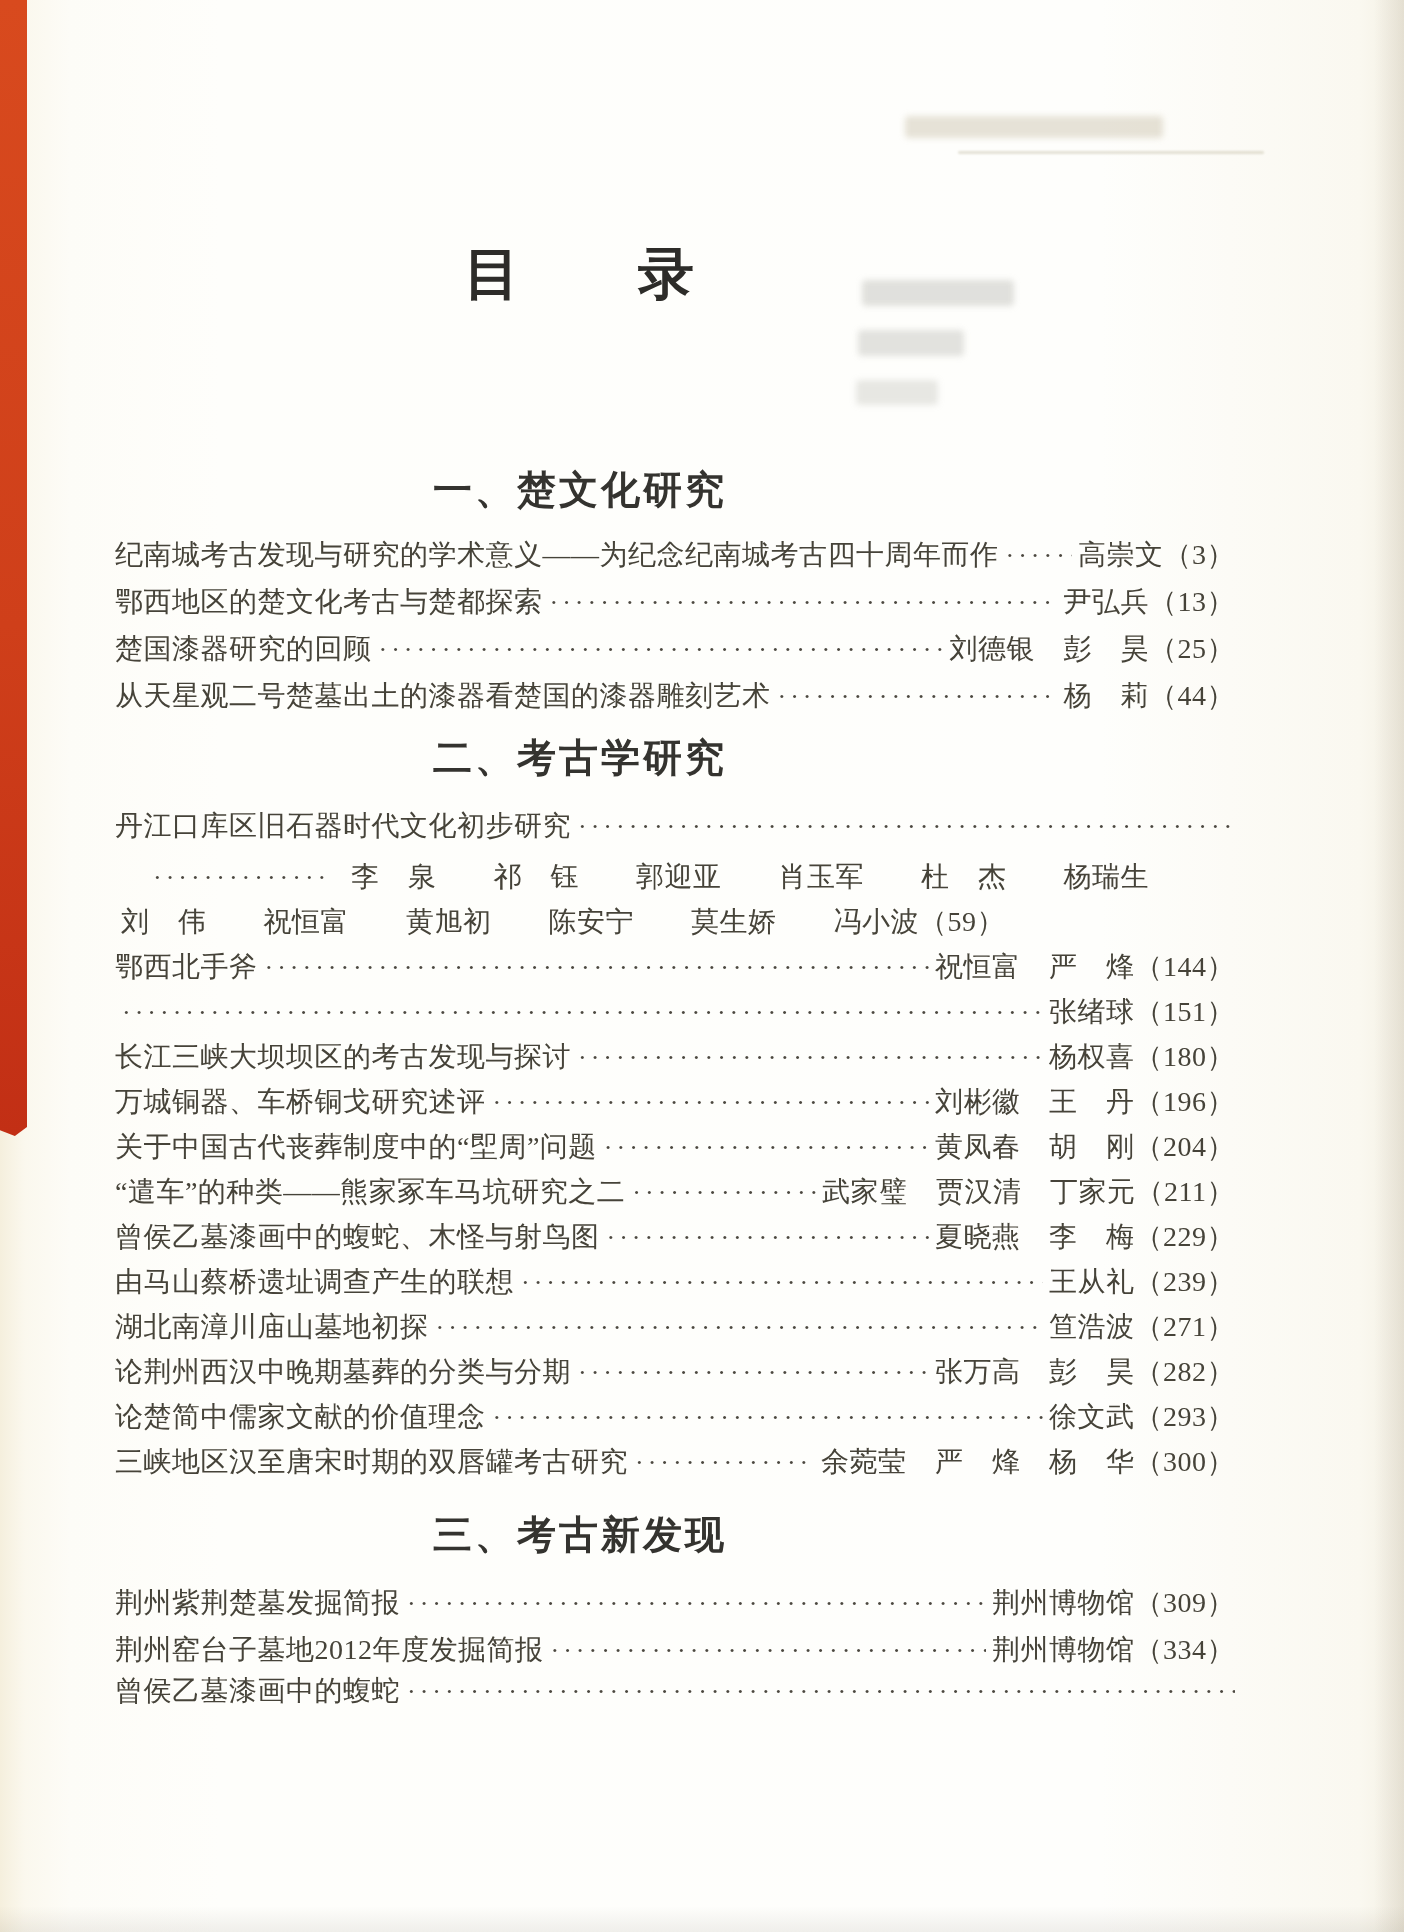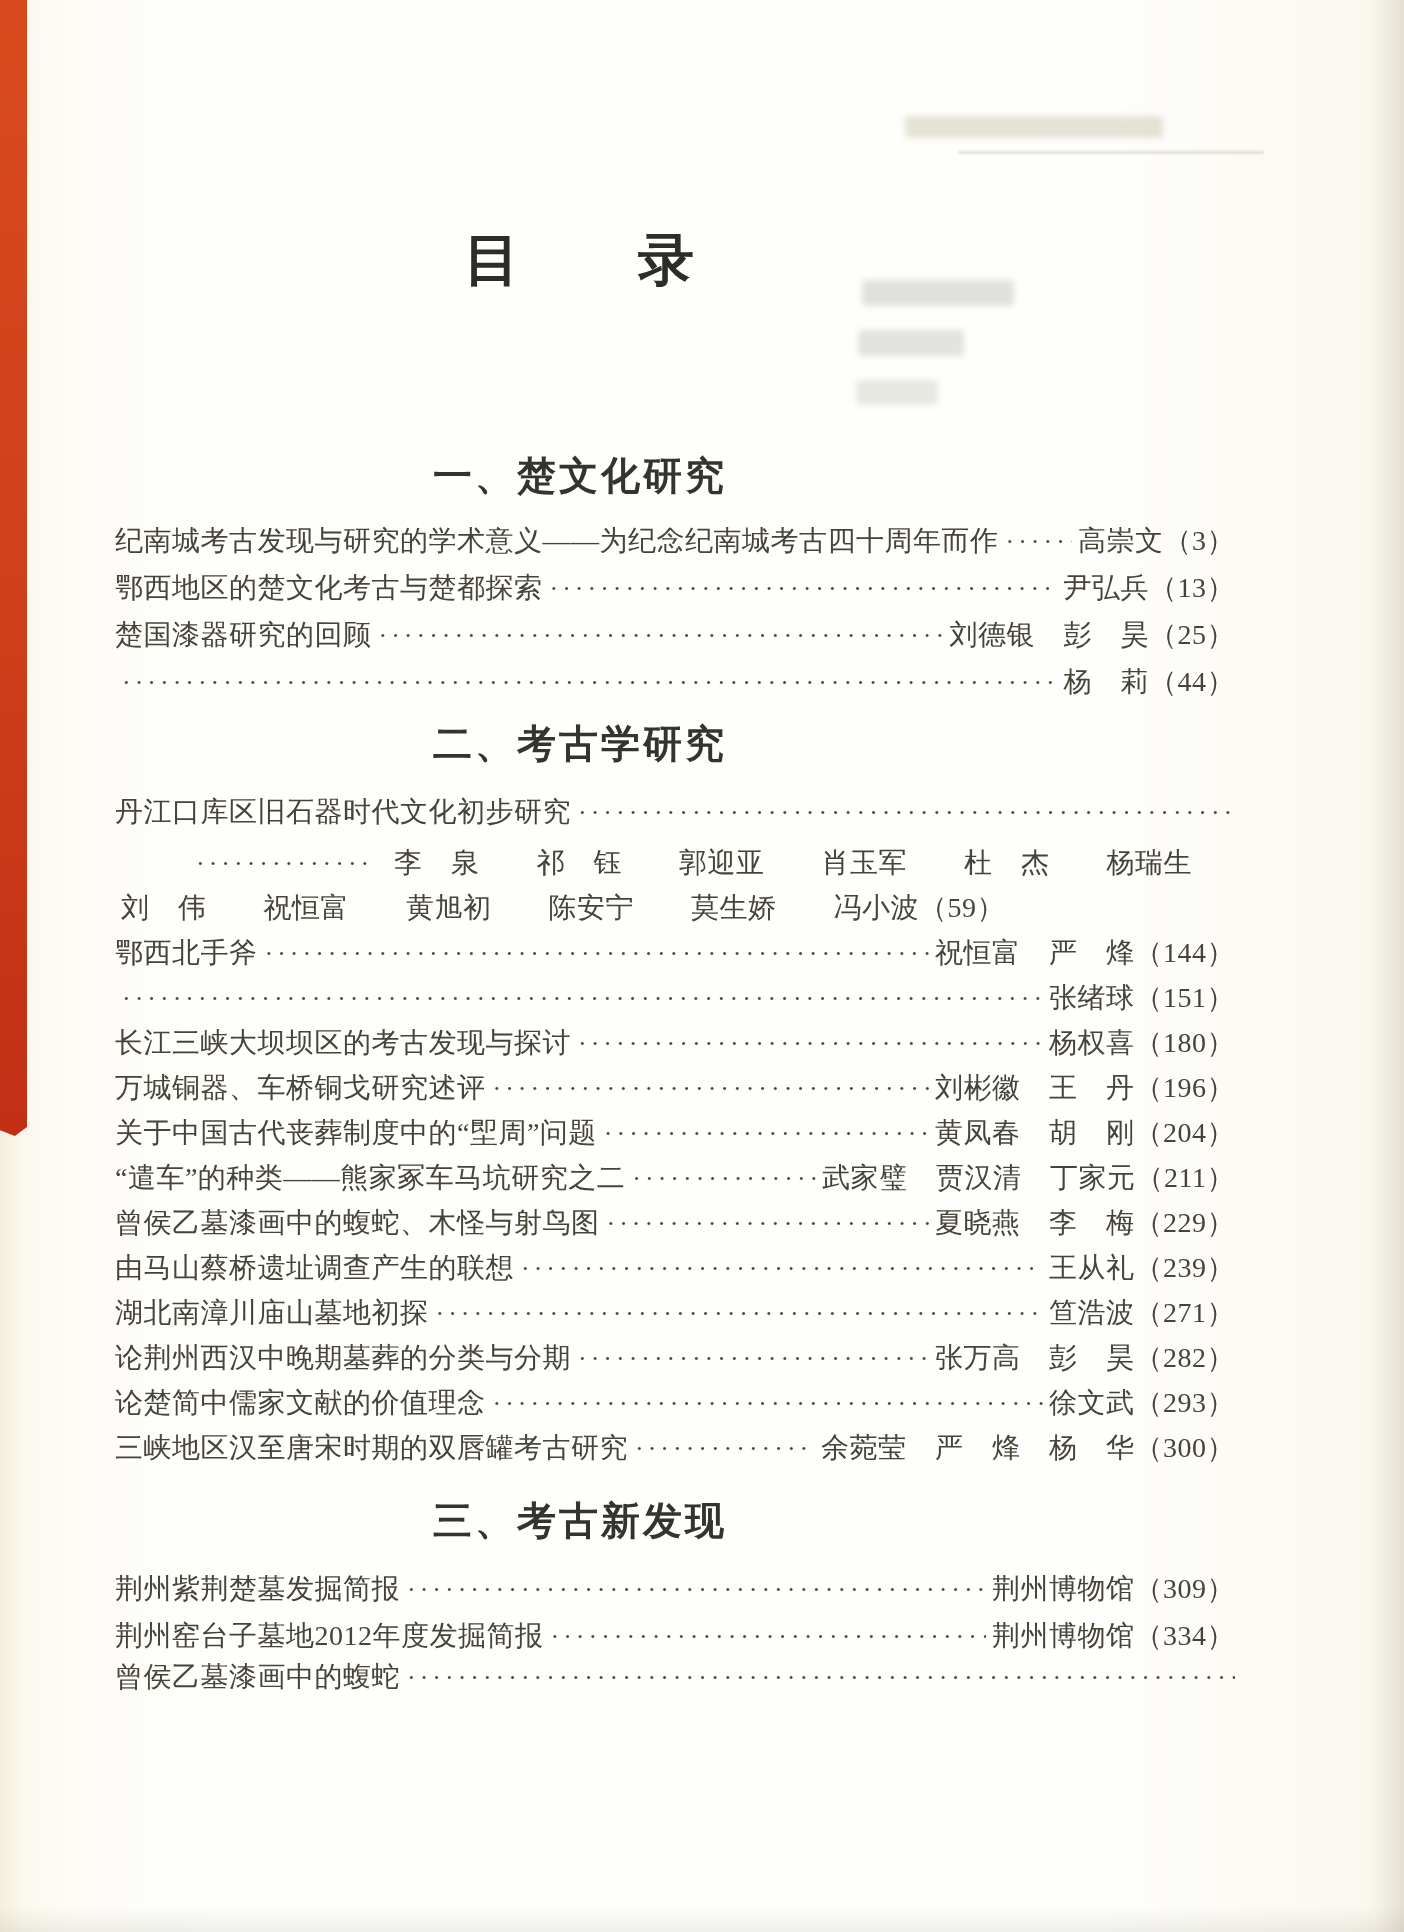--- a/index.html
+++ b/index.html
@@ -22,38 +22,38 @@
     clip-path:polygon(0 0,100% 0,100% 99.2%,55% 100%,0 99.5%);
   }
   
   .bleed{position:absolute;filter:blur(3px);border-radius:4px;pointer-events:none;}
   .bleed.a{left:905px;top:116px;width:258px;height:22px;background:rgba(168,156,120,0.28);}
   .bleed.rule{left:958px;top:151px;width:306px;height:3px;background:rgba(170,158,125,0.30);filter:blur(1px);}
   .bleed.b1{left:862px;top:280px;width:152px;height:26px;background:rgba(140,138,130,0.26);}
   .bleed.b2{left:858px;top:330px;width:106px;height:26px;background:rgba(140,138,130,0.24);}
   .bleed.b3{left:856px;top:380px;width:82px;height:25px;background:rgba(140,138,130,0.20);}
 
-  .content{position:absolute;left:115px;top:2px;width:1120px;}
+  .content{position:absolute;left:115px;top:16px;width:1120px;}
   .title-wrap{margin-top:225px;width:930px;text-align:center;}
   .doc-title{
     margin:0;font-size:56px;line-height:66px;font-weight:bold;letter-spacing:2px;
     color:#2d2c29;font-family:"Liberation Serif",serif;
   }
   .heading{
     width:930px;text-align:center;font-family:"Liberation Sans",sans-serif;
     font-weight:bold;font-size:39px;line-height:40px;letter-spacing:3px;color:#34332f;
   }
   .h0{margin-top:163px;} .h1{margin-top:25px;} .h2{margin-top:37px;}
   .l0{margin-top:15px;} .l1{margin-top:25px;} .l2{margin-top:18px;}
   .entries{width:1120px;color:#464339;}
   .row{
     display:flex;align-items:baseline;white-space:nowrap;
     font-size:28px;height:47px;line-height:47px;font-family:"Liberation Serif",serif;
   }
-  .l1 .row{height:45px;line-height:45px;justify-content:center;}
+  .l1 .row{height:45px;line-height:45px;}
   .row .t{flex:0 0 auto;letter-spacing:0.5px;}
   .row .dots{
     flex:1 1 0;min-width:10px;overflow:hidden;white-space:nowrap;
     padding:0 8px 0 7px;letter-spacing:4px;color:#4c4840;font-size:26px;
   }
   .row .tail{flex:0 0 auto;margin-left:6px;letter-spacing:0.5px;margin-top:6px;}
   .row.cont{padding-left:38px;}
   .row.cont .dots-fixed{
     flex:0 0 auto;width:172px;overflow:hidden;white-space:nowrap;
     letter-spacing:4px;color:#4c4840;font-size:26px;margin-right:20px;
@@ -87,20 +87,21 @@
             <span class="t">鄂西地区的楚文化考古与楚都探索</span>
             <span class="dots">············································································································································································································································································································</span>
             <span class="tail">尹弘兵（13）</span>
           </div>
           <div class="row normal">
             <span class="t">楚国漆器研究的回顾</span>
             <span class="dots">············································································································································································································································································································</span>
             <span class="tail">刘德银　彭　昊（25）</span>
           </div>
           <div class="row normal">
+            <span class="t">从天星观二号楚墓出土的漆器看楚国的漆器雕刻艺术</span>
             <span class="dots">············································································································································································································································································································</span>
             <span class="tail">杨　莉（44）</span>
           </div>
         </div>
         <div class="heading h1">二、考古学研究</div>
         <div class="entries l1">
           <div class="row normal">
             <span class="t">丹江口库区旧石器时代文化初步研究</span>
             <span class="dots">············································································································································································································································································································</span>
           </div>

